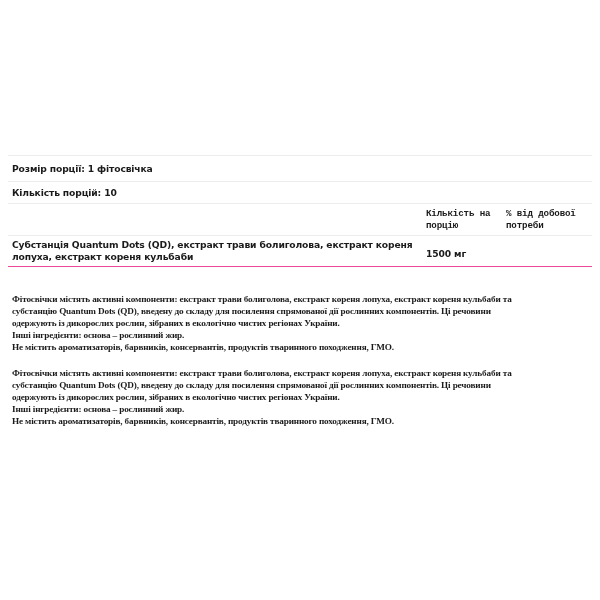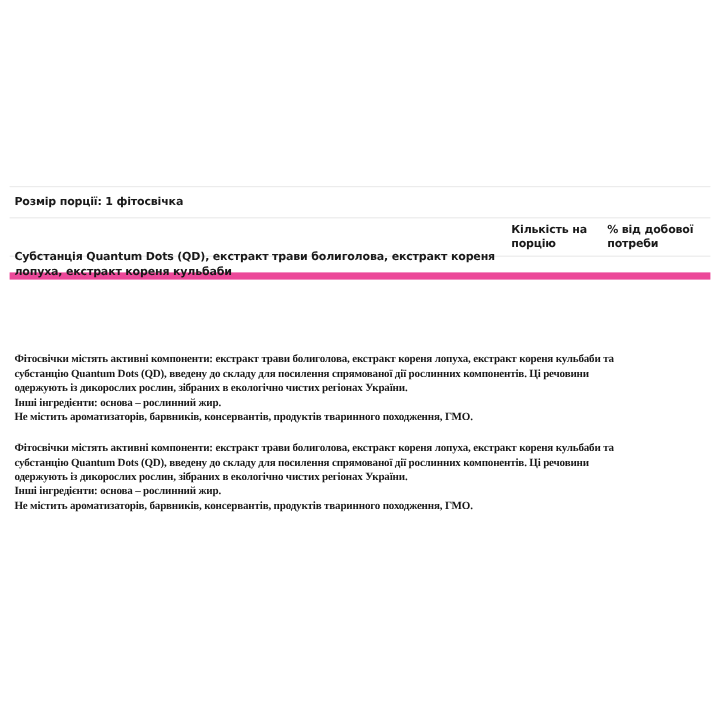--- a/index.html
+++ b/index.html
@@ -30,24 +30,25 @@
       align-items: center;
     }
     .row-simple {
       height: 26px;
       padding-left: 4px;
     }
     .row-simple.second { height: 22px; }
     .row-head {
       height: 32px;
       align-items: center;
+      font-family: Liberation Mono, monospace;
     }
     .row-data {
-      height: 20px;
-      border-bottom: 6px solid #ec4899;
+      height: 32px;
+      border-bottom: 1px solid #ec4899;
     }
     .c1 { width: 418px; padding-left: 4px; box-sizing: border-box; line-height: 12px; }
     .c2 { width: 80px; line-height: 12px; }
     .c3 { width: 86px; line-height: 12px; }
     .row-data .c2 { padding-top: 6px; }
     .desc {
       position: absolute;
       left: 12px;
       width: 584px;
       line-height: 12px;
@@ -57,27 +58,31 @@
     .desc1 { top: 293px; }
     .desc2 { top: 367px; }
   </style>
 </head>
 <body>
 
 <div class="wrap">
   <div class="row row-simple">
     <span>Розмір порції: 1 фітосвічка</span>
   </div>
+  <div class="row row-simple second">
+    <span>Кількість порцій: 10</span>
+  </div>
   <div class="row row-head" style="margin-top:0;">
     <div class="c1"></div>
     <div class="c2">Кількість на порцію</div>
     <div class="c3">% від добової потреби</div>
   </div>
   <div class="row row-data">
     <div class="c1">Субстанція Quantum Dots (QD), екстракт трави болиголова, екстракт кореня лопуха, екстракт кореня кульбаби</div>
+    <div class="c2">1500 мг</div>
     <div class="c3"></div>
   </div>
 </div>
 
 <div class="desc desc1">
   <p>Фітосвічки містять активні компоненти: екстракт трави болиголова, екстракт кореня лопуха, екстракт кореня кульбаби та</p>
   <p>субстанцію Quantum Dots (QD), введену до складу для посилення спрямованої дії рослинних компонентів. Ці речовини</p>
   <p>одержують із дикорослих рослин, зібраних в екологічно чистих регіонах України.</p>
   <p>Інші інгредієнти: основа – рослинний жир.</p>
   <p>Не містить ароматизаторів, барвників, консервантів, продуктів тваринного походження, ГМО.</p>

